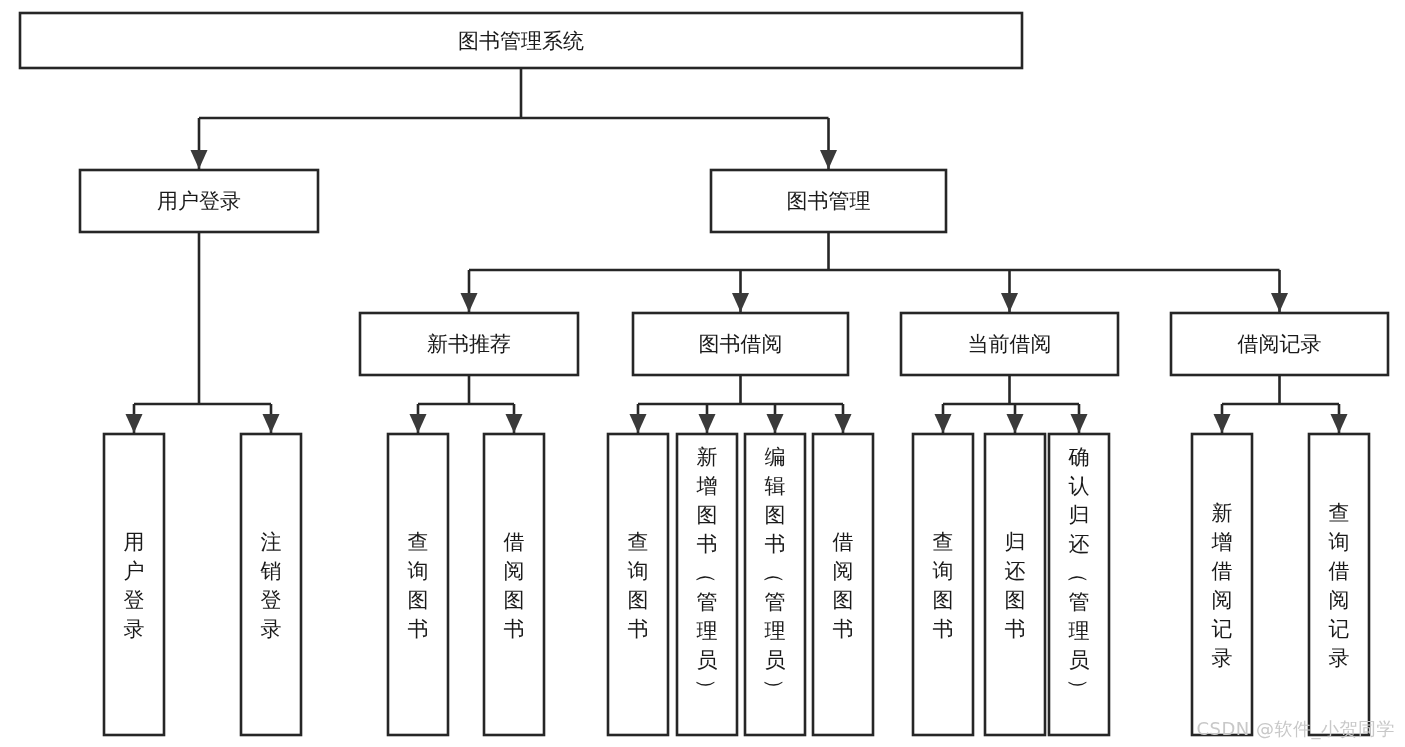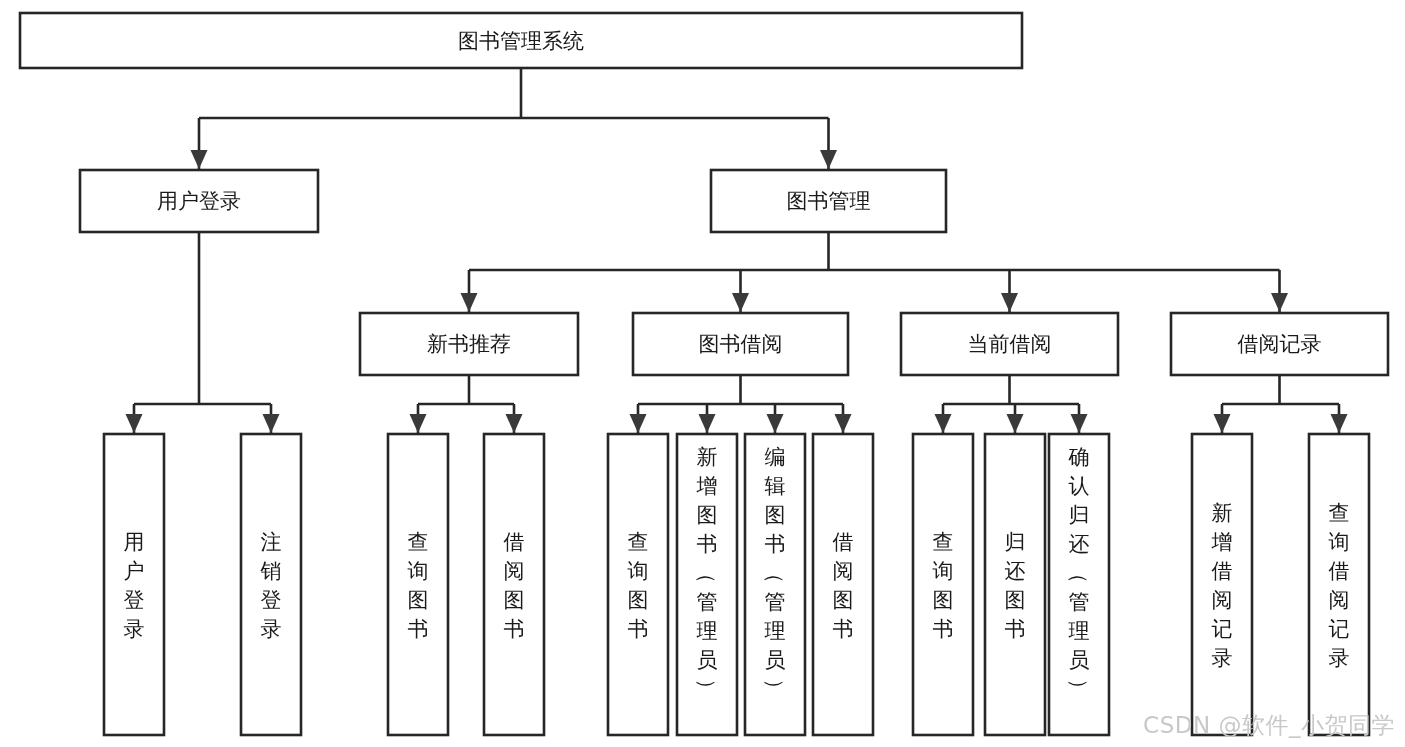--- a/index.html
+++ b/index.html
@@ -53,21 +53,21 @@
     font-family: "DejaVu Sans", "Liberation Sans", sans-serif;
     font-size: 21px;
     fill: #1a1a1a;
     text-anchor: middle;
   }
   .watermark {
     position: absolute;
     right: 10px;
     bottom: 6px;
     font-family: "DejaVu Sans", "Liberation Sans", sans-serif;
-    font-size: 23px;
+    font-size: 18px;
     color: #c8c8c8;
     white-space: nowrap;
     letter-spacing: 0.5px;
     pointer-events: none;
   }
 </style>
 </head>
 <body>
 
 <div id="diagram-root">

